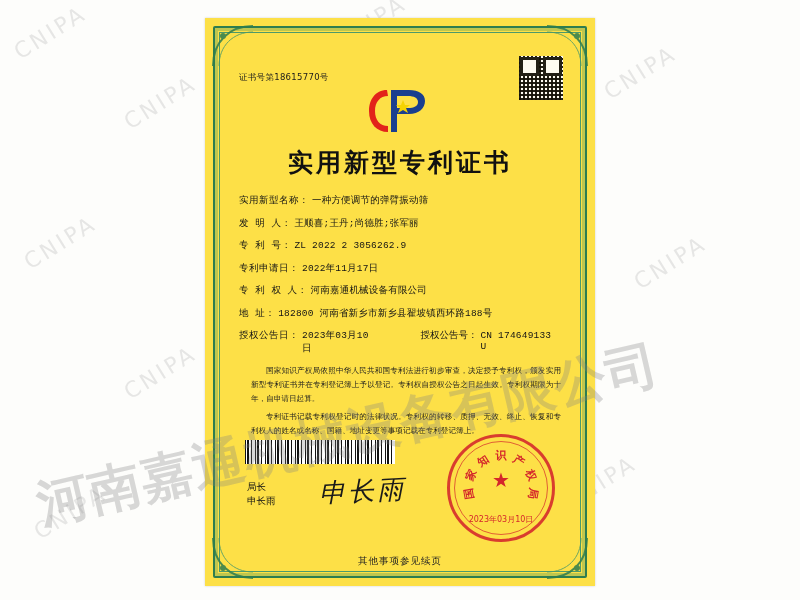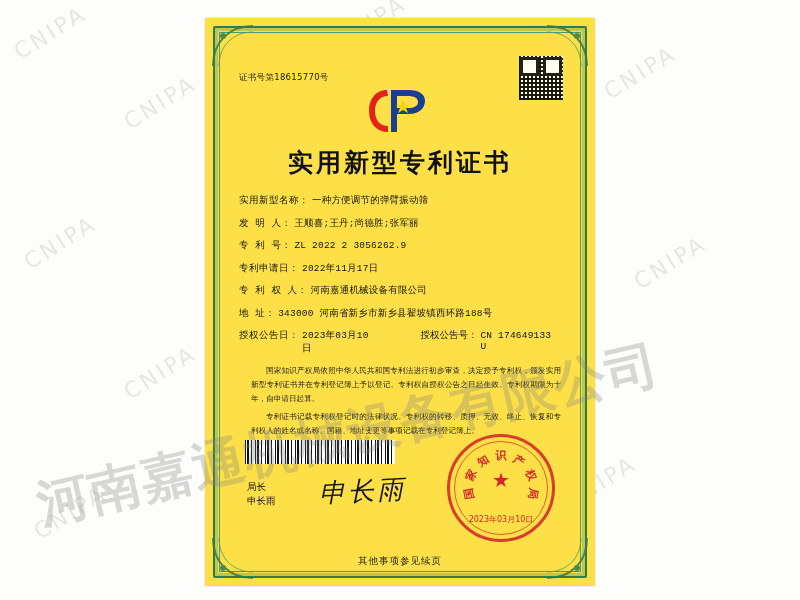--- a/index.html
+++ b/index.html
@@ -377,21 +377,21 @@
         <div class="field-row">
           <span class="field-label">专利申请日：</span>
           <span class="field-value">2022年11月17日</span>
         </div>
         <div class="field-row">
           <span class="field-label">专 利 权 人：</span>
           <span class="field-value">河南嘉通机械设备有限公司</span>
         </div>
         <div class="field-row">
           <span class="field-label">地 址：</span>
-          <span class="field-value">343000 河南省新乡市新乡县翟坡镇西环路188号</span>
+          <span class="field-value">182800 河南省新乡市新乡县翟坡镇西环路188号</span>
         </div>
         <div class="field-row split">
           <span class="field-label">授权公告日：</span>
           <span class="field-value">2023年03月10日</span>
           <span class="second-label">授权公告号：</span>
           <span class="field-value">CN 174649133 U</span>
         </div>
       </div>
 
       <div class="para">

